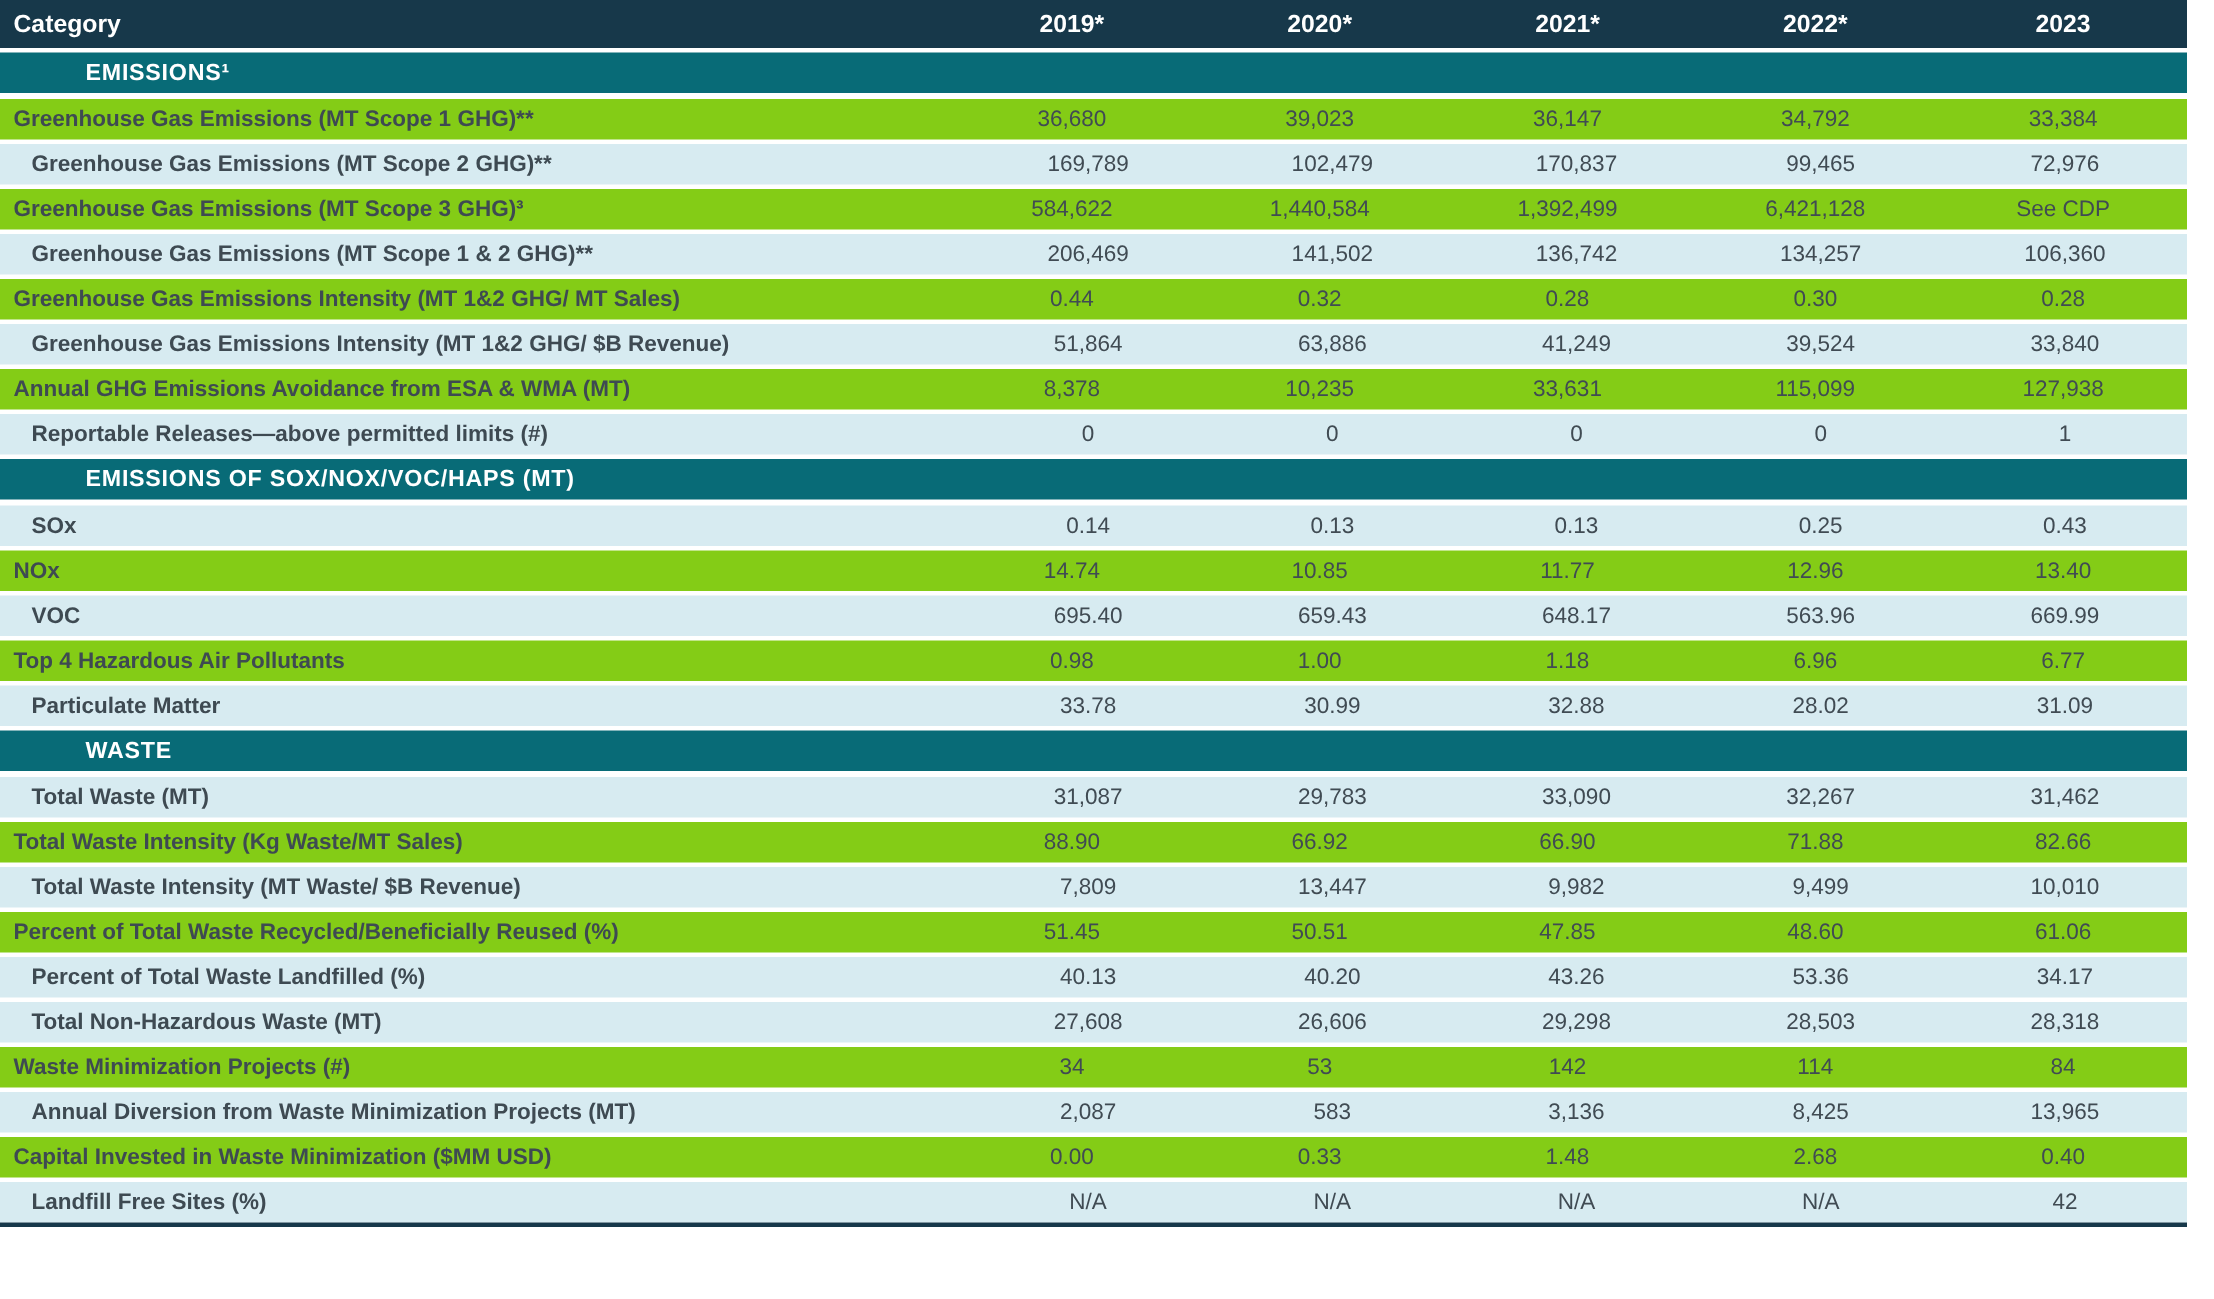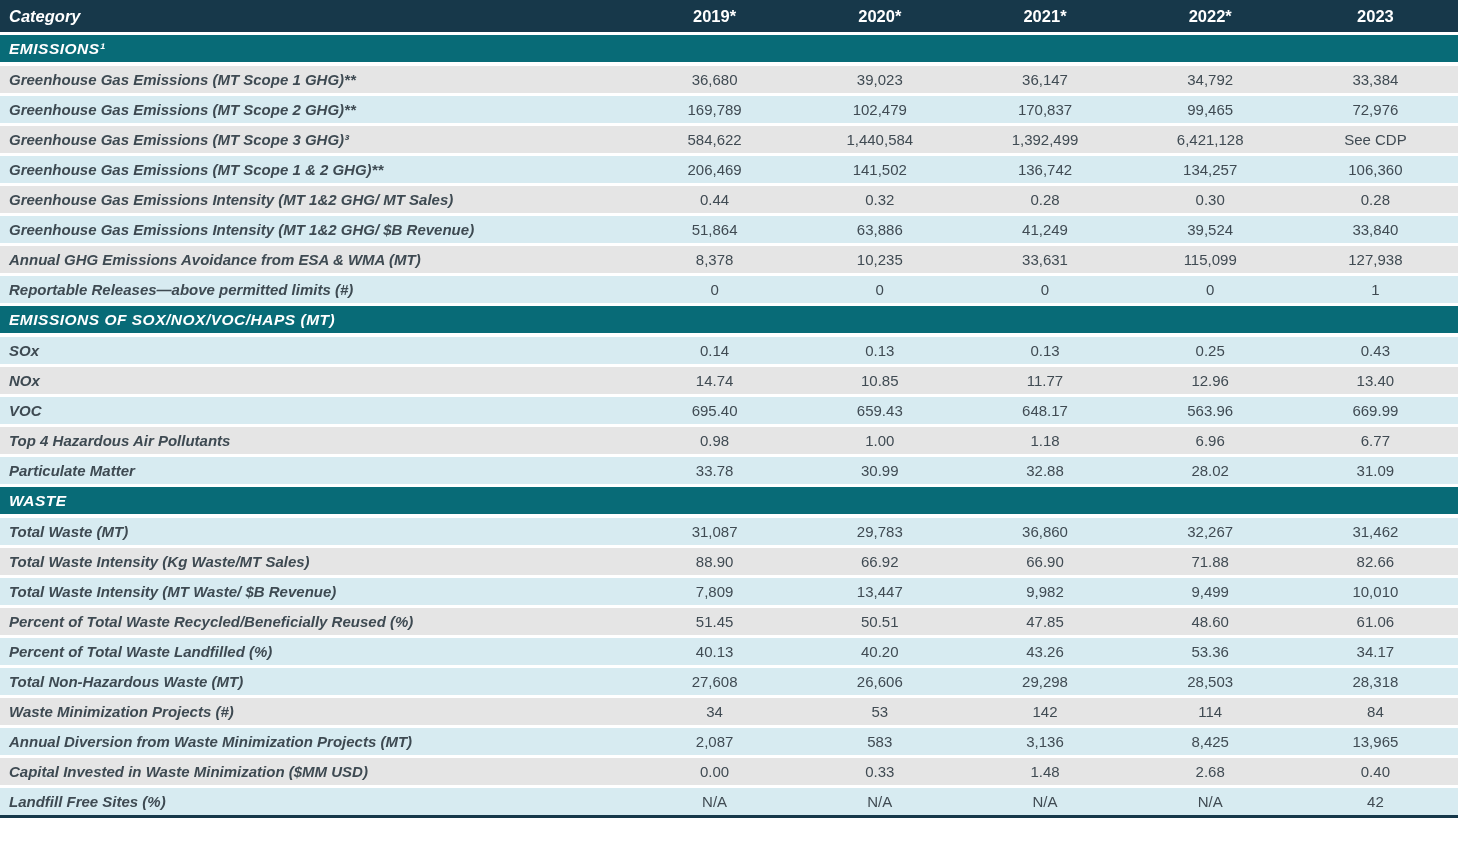--- a/index.html
+++ b/index.html
@@ -27,42 +27,43 @@
   }
   .band.header-row .cell-label,
   .band.header-row .cell-value {
     color: #ffffff;
     font-weight: bold;
     font-size: 16.5px;
   }
   .band.section-row {
     background: #086B77;
     margin-bottom: 4px;
+    padding-left: 48px;
   }
   .band.section-row .cell-label {
     color: #ffffff;
     font-weight: bold;
     font-size: 15.5px;
     letter-spacing: 0.5px;
     grid-column: 1 / -1;
   }
   .band.data-row {
-    background: #e5e5e5;
+    background: #84cc16;
   }
   .band.data-row.shaded {
     background: #D7EBF1;
+    padding-left: 12px;
   }
   .cell-label {
     padding-left: 9px;
     text-align: left;
     font-weight: bold;
     font-size: 15px;
     color: #3E4A52;
     white-space: nowrap;
-    font-style: italic;
   }
   .cell-value {
     text-align: center;
     font-weight: normal;
     font-size: 15px;
     color: #404B53;
     white-space: nowrap;
   }
   .bottom-rule {
     width: 1458px;
@@ -193,21 +194,21 @@
       <div class="cell-value">28.02</div>
       <div class="cell-value">31.09</div>
     </div>
     <div class="band section-row">
       <div class="cell-label">WASTE</div>
     </div>
     <div class="band data-row shaded">
       <div class="cell-label">Total Waste (MT)</div>
       <div class="cell-value">31,087</div>
       <div class="cell-value">29,783</div>
-      <div class="cell-value">36,860</div>
+      <div class="cell-value">33,090</div>
       <div class="cell-value">32,267</div>
       <div class="cell-value">31,462</div>
     </div>
     <div class="band data-row">
       <div class="cell-label">Total Waste Intensity (Kg Waste/MT Sales)</div>
       <div class="cell-value">88.90</div>
       <div class="cell-value">66.92</div>
       <div class="cell-value">66.90</div>
       <div class="cell-value">71.88</div>
       <div class="cell-value">82.66</div>

